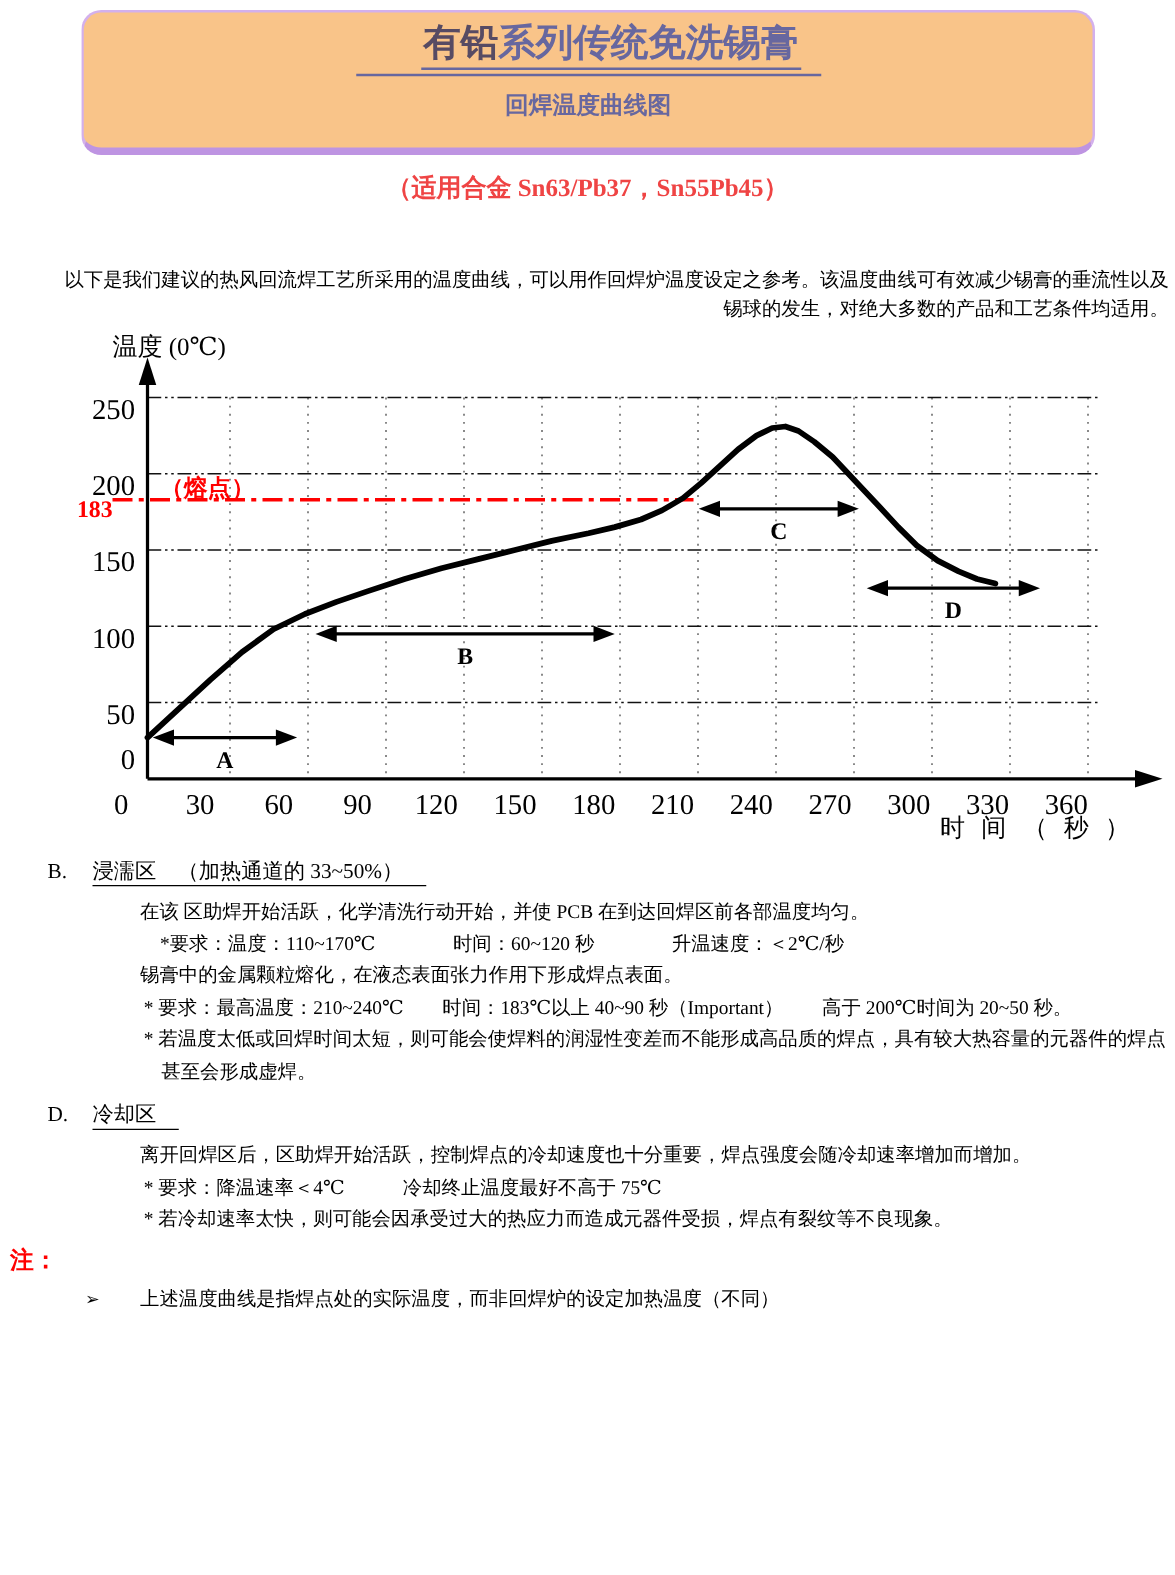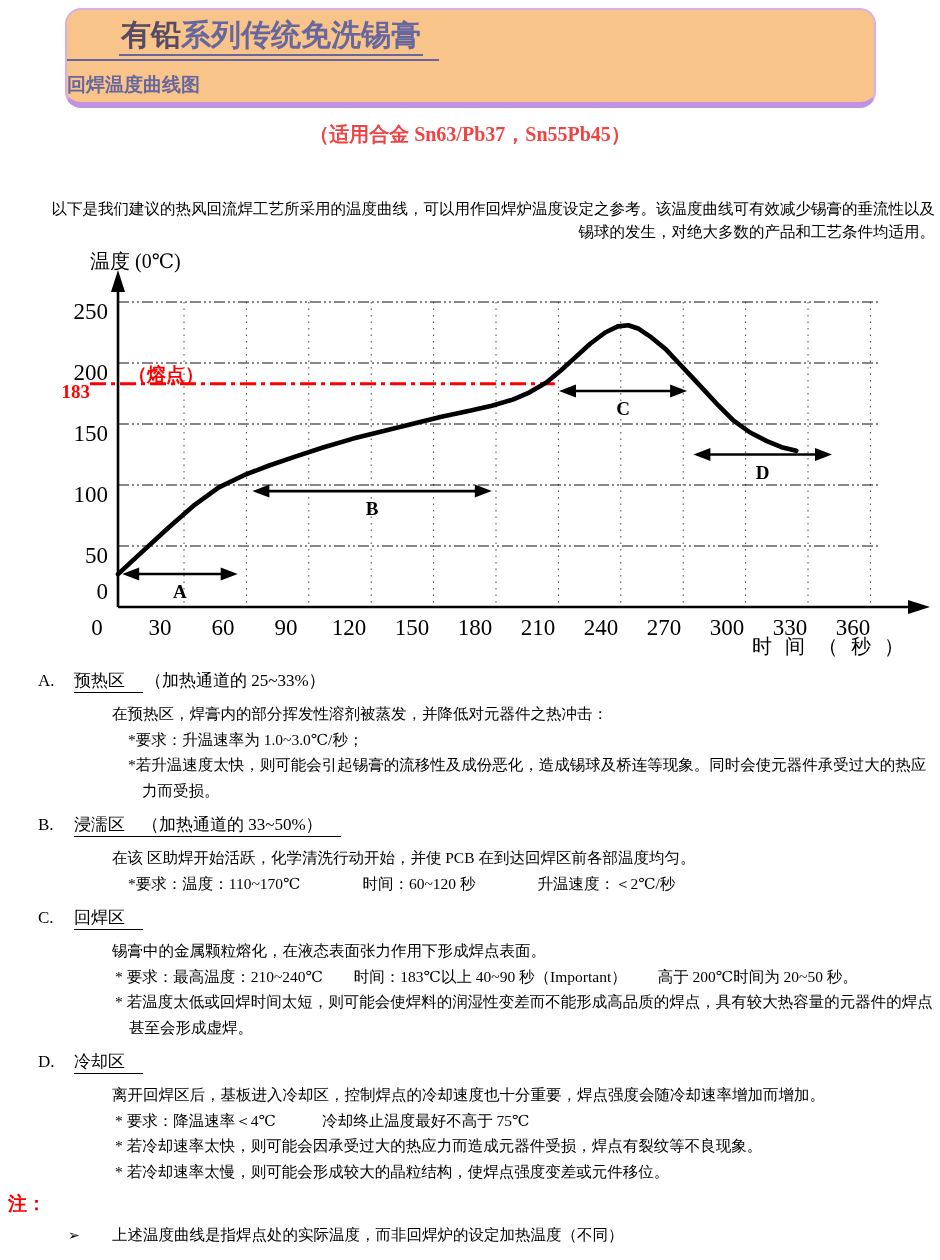--- a/index.html
+++ b/index.html
@@ -1,22 +1,22 @@
 <!DOCTYPE html>
 <html><head>
 <meta charset="utf-8">
 <style>
   html,body{margin:0;padding:0;background:#ffffff;}
   body{width:940px;font-family:"Liberation Serif","DejaVu Serif",serif;color:#000;}
   .page{position:relative;width:940px;min-height:1260px;overflow:hidden;}
 
   
-  .header-box{margin:8px 64px 0 65px;height:100px;box-sizing:border-box;
+  .header-box{margin:8px 64px 0 65px;height:116px;box-sizing:border-box;
     background:#F9C489;border:2px solid #D3B0EC;border-bottom:6px solid #BE94E2;
-    border-radius:16px;text-align:left;padding-top:7px;}
+    border-radius:16px;text-align:center;padding-top:7px;}
   .t1{font-size:30px;font-weight:bold;line-height:36px;}
   .t1-outer{display:inline-block;border-bottom:2px solid #67679F;padding:0 16px 3px 52px;}
   .t1-inner{display:inline-block;border-bottom:2px solid #67679F;padding:0 2px 1px 2px;}
   .t1 .emph{color:#574B63;}
   .t1 .rest{color:#67679F;font-weight:bold;}
   .t2{font-size:19px;font-weight:bold;color:#67679F;line-height:38px;margin-top:5px;}
   .subtitle{text-align:center;font-size:20px;font-weight:bold;color:#ef4444;margin-top:13px;}
 
   
   .intro{margin:49px 5px 0 8px;font-size:15.5px;line-height:23px;text-indent:32px;text-align:right;}
@@ -120,54 +120,42 @@
         <text x="623.05" y="171.06" text-anchor="middle" font-size="19" font-weight="bold" font-family="&quot;Liberation Serif&quot;,&quot;DejaVu Serif&quot;,serif">C</text>
         <line x1="704.4" y1="210.5" x2="821" y2="210.5" stroke="#000" stroke-width="2.6"></line>
         <polygon points="693.4,210.5 710.4,204 710.4,217"></polygon>
         <polygon points="832,210.5 815,204 815,217"></polygon>
         <text x="762.7" y="234.5" text-anchor="middle" font-size="19" font-weight="bold" font-family="&quot;Liberation Serif&quot;,&quot;DejaVu Serif&quot;,serif">D</text>
       </svg>
   </div>
 
   <div class="sections">
 
-    <div class="sec">
-      <div class="sec-h">
-        <span class="sec-id">A.</span><span class="sec-title"><span class="u">预热区</span><span class="after">（加热通道的 25~33%）</span></span>
-      </div>
-      <div class="s-line ind1">在预热区，焊膏内的部分挥发性溶剂被蒸发，并降低对元器件之热冲击：</div>
-      <div class="s-line ind2">*要求：升温速率为 1.0~3.0℃/秒；</div>
-      <div class="s-line ind2">*若升温速度太快，则可能会引起锡膏的流移性及成份恶化，造成锡球及桥连等现象。同时会使元器件承受过大的热应力而受损。</div>
-    </div>
 
     <div class="sec">
       <div class="sec-h">
         <span class="sec-id">B.</span><span class="sec-title"><span class="u">浸濡区　（加热通道的 33~50%）</span><span class="after"></span></span>
       </div>
       <div class="s-line ind1">在该 区助焊开始活跃，化学清洗行动开始，并使 PCB 在到达回焊区前各部温度均匀。</div>
       <div class="s-line ind2">*要求：温度：110~170℃　　　　时间：60~120 秒　　　　升温速度：＜2℃/秒</div>
     </div>
 
     <div class="sec">
-      <div class="sec-h">
-        <span class="sec-id">C.</span><span class="sec-title"><span class="u">回焊区</span><span class="after"></span></span>
-      </div>
       <div class="s-line ind1">锡膏中的金属颗粒熔化，在液态表面张力作用下形成焊点表面。</div>
       <div class="s-line ind3">* 要求：最高温度：210~240℃　　时间：183℃以上 40~90 秒（Important）　　高于 200℃时间为 20~50 秒。</div>
       <div class="s-line ind3">* 若温度太低或回焊时间太短，则可能会使焊料的润湿性变差而不能形成高品质的焊点，具有较大热容量的元器件的焊点甚至会形成虚焊。</div>
     </div>
 
     <div class="sec">
       <div class="sec-h">
         <span class="sec-id">D.</span><span class="sec-title"><span class="u">冷却区</span><span class="after"></span></span>
       </div>
-      <div class="s-line ind1">离开回焊区后，基板进入冷却区，控制焊点的冷却速度也十分重要，焊点强度会随冷却速率增加而增加。</div>
+      <div class="s-line ind1">离开回焊区后，区助焊开始活跃，控制焊点的冷却速度也十分重要，焊点强度会随冷却速率增加而增加。</div>
       <div class="s-line ind3">* 要求：降温速率＜4℃　　　冷却终止温度最好不高于 75℃</div>
       <div class="s-line ind3">* 若冷却速率太快，则可能会因承受过大的热应力而造成元器件受损，焊点有裂纹等不良现象。</div>
-      <div class="s-line ind3">* 若冷却速率太慢，则可能会形成较大的晶粒结构，使焊点强度变差或元件移位。</div>
     </div>
 
   </div>
 
   <div class="notes">
     <div class="notes-label">注：</div>
     <div class="note-item">
       <span class="note-bullet">➢</span>
       <span class="note-text">上述温度曲线是指焊点处的实际温度，而非回焊炉的设定加热温度（不同）</span>
     </div>

